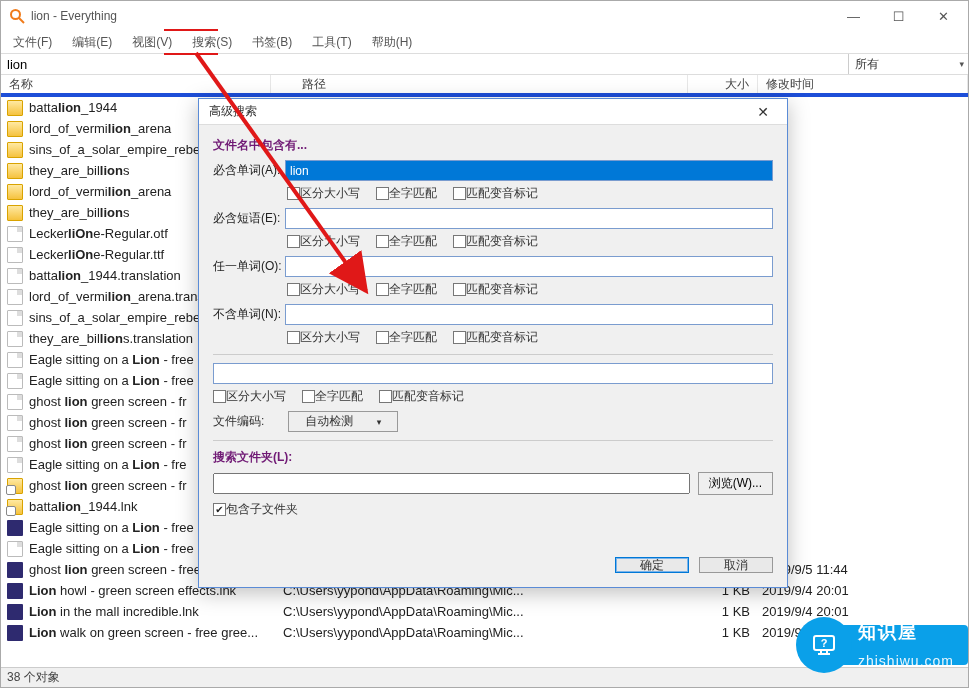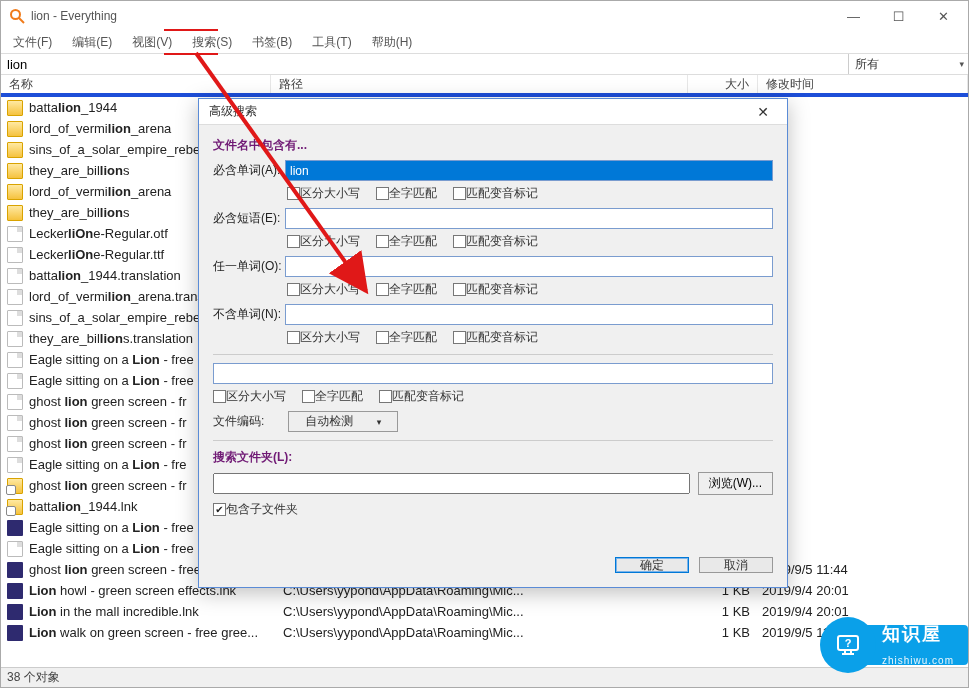--- a/index.html
+++ b/index.html
@@ -80,21 +80,21 @@
   .cols {
     display:flex;
     height: 22px;
     border-bottom: 4px solid #1d4ed8;
     background: #fff;
     font-size: 12px;
     color:#444;
   }
   .cols .col { display:flex; align-items:center; padding:0 8px; border-right:1px solid #e7e7e7; }
   .col-name { width: 270px; }
-  .col-path { flex:1; }
+  .col-path { flex:1;margin-left:23px; }
   .col-size { width: 70px; text-align:right; justify-content:flex-end; }
   .col-date { width: 210px; }
   
   .filelist {
     position:relative;
     overflow:hidden;
   }
   .row {
     display:flex;
     height: 21px;
@@ -188,21 +188,21 @@
   .watermark .wm-circle {
     width:56px;height:56px;border-radius:50%;
     background:#0aa0e9; display:flex; align-items:center; justify-content:center;
     color:#fff; font-size:26px; font-weight:bold; z-index:2;
   }
   .watermark .wm-bar {
     background:#0aa0e9; color:#fff; height:40px; margin-left:-18px; padding:3px 14px 3px 24px;
     border-radius: 0 4px 4px 0; display:flex; flex-direction:column; justify-content:center;
   }
   .wm-bar .wm-main { font-size:18px; font-weight:bold; letter-spacing:2px; line-height:1; }
-  .wm-bar .wm-sub { font-size:10px; letter-spacing:1px; line-height:1; margin-top:13px; opacity:0.9; }
+  .wm-bar .wm-sub { font-size:14px; letter-spacing:1px; line-height:1; margin-top:13px; opacity:0.9; }
 </style>
 </head>
 <body>
 
 <div class="titlebar">
   <svg class="app-icon" viewBox="0 0 16 16">
     <circle cx="6.5" cy="6.5" r="4.5" fill="none" stroke="#f07b1a" stroke-width="2"></circle>
     <line x1="10" y1="10" x2="15" y2="15" stroke="#f07b1a" stroke-width="2"></line>
   </svg>
   <span class="title">lion - Everything</span>

